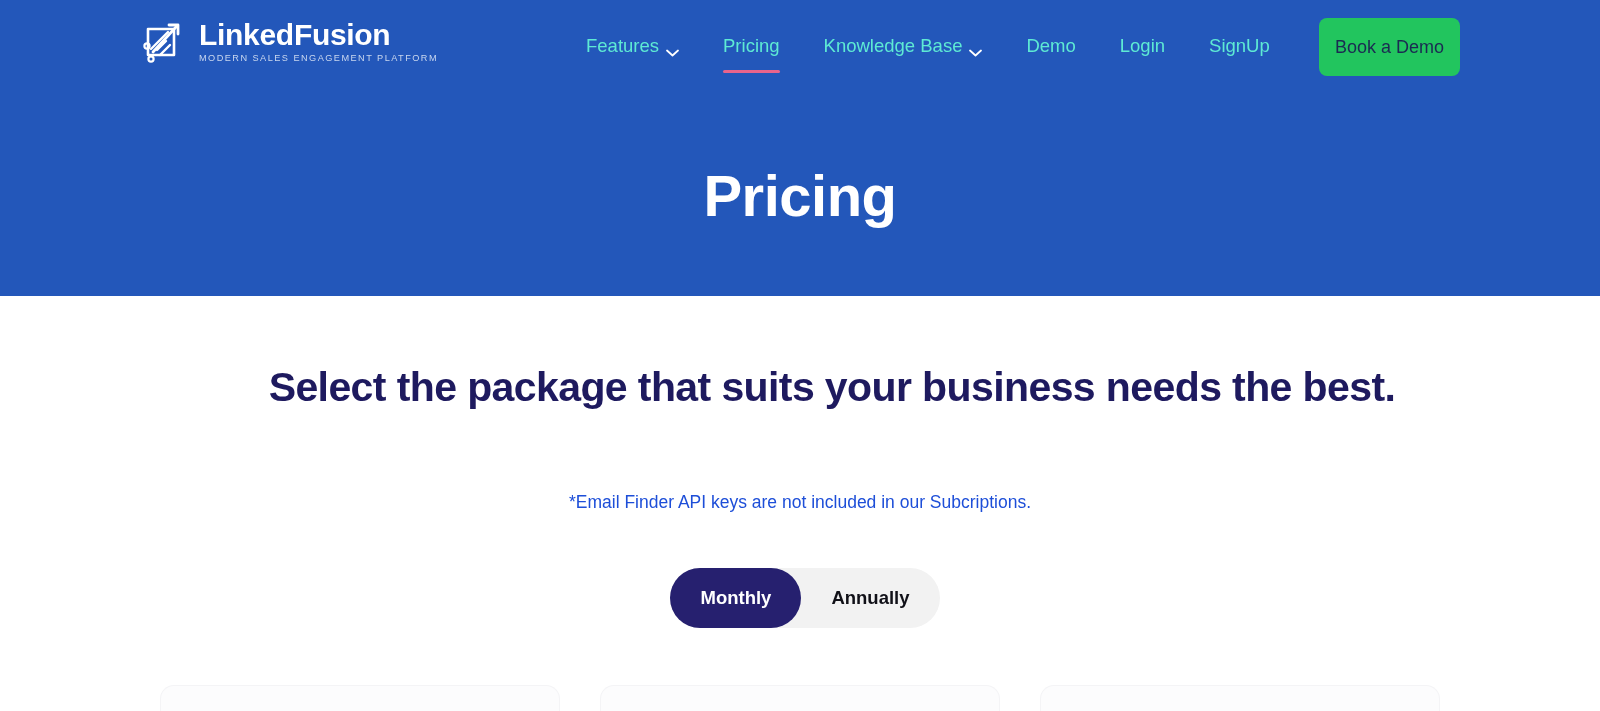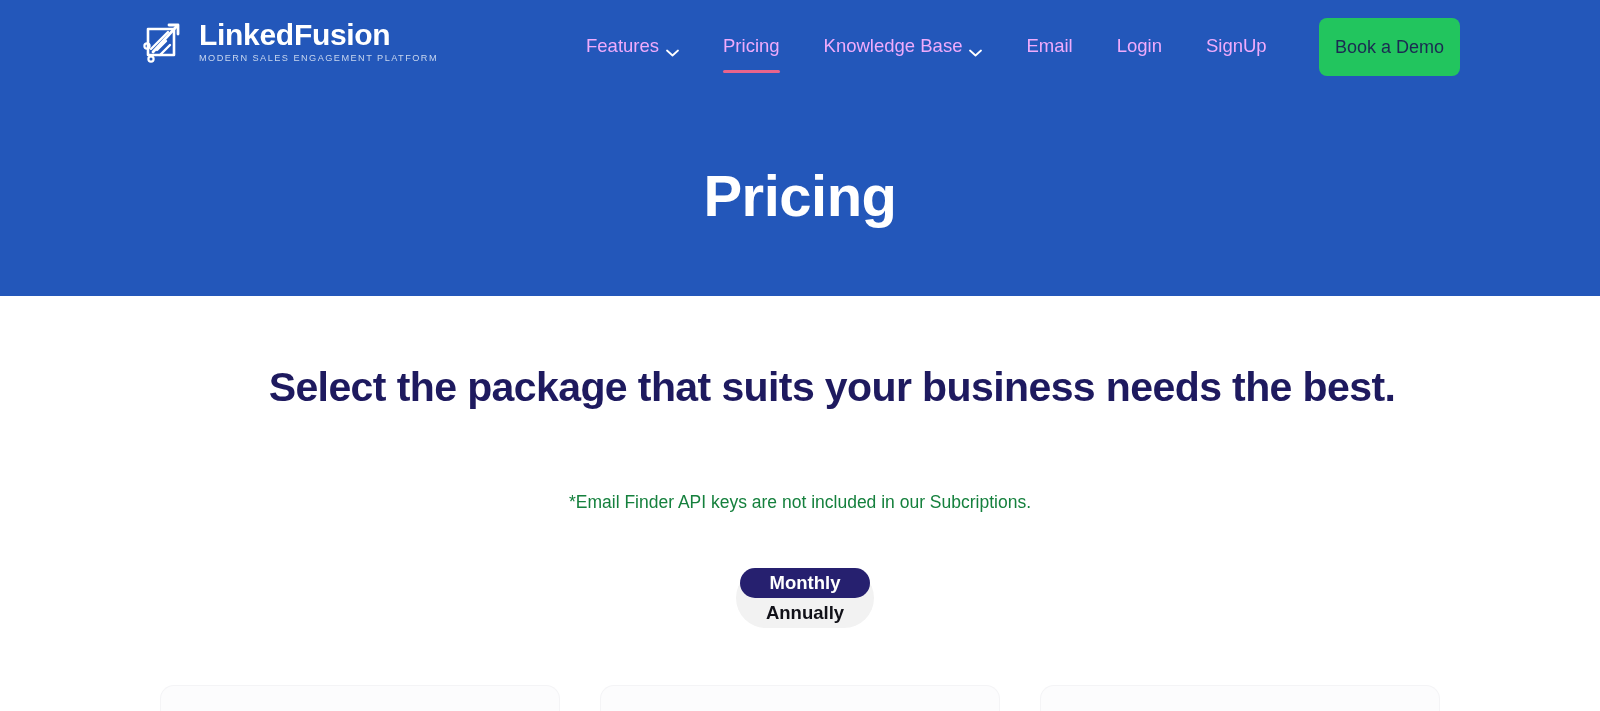--- a/index.html
+++ b/index.html
@@ -84,21 +84,21 @@
     display: flex;
     align-items: center;
     gap: 0;
   }
 
   .nav-item {
     position: relative;
     display: flex;
     align-items: center;
     gap: 7px;
-    color: #f0abfc;
+    color: #5eead4;
     font-size: 18.5px;
     line-height: 1;
     cursor: pointer;
     white-space: nowrap;
     padding: 10px 0;
     margin-right: 44px;
   }
   .nav-item:last-child { margin-right: 8px; }
 
   .nav-item .chev {
@@ -185,21 +185,21 @@
     letter-spacing: -0.1px;
     line-height: 1.2;
   }
 
   .note {
     position: absolute;
     top: 196px;
     left: 0;
     width: 1600px;
     text-align: center;
-    color: #15803d;
+    color: #1d4ed8;
     font-size: 17.5px;
     font-weight: normal;
     line-height: 1.2;
   }
 
   
   .toggle-wrap {
     position: absolute;
     top: 272px;
     left: 0;
@@ -210,21 +210,20 @@
 
   .toggle-track {
     position: relative;
     display: flex;
     align-items: center;
     background: #f2f2f2;
     border-radius: 40px;
     height: 60px;
     padding: 0;
     margin-left: 10px;
-    flex-direction: column;
   }
 
   .toggle-opt {
     position: relative;
     display: flex;
     align-items: center;
     justify-content: center;
     height: 60px;
     border: none;
     background: transparent;
@@ -313,21 +312,21 @@
         <div class="nav-item">
           <span>Knowledge Base</span>
           <span class="chev">
             <svg viewBox="0 0 13 8" width="13" height="8" xmlns="http://www.w3.org/2000/svg">
               <path d="M1 1.5 L6.5 6.5 L12 1.5" stroke="#ffffff" stroke-width="1.8" fill="none" stroke-linecap="round" stroke-linejoin="round"></path>
             </svg>
           </span>
         </div>
 
         <div class="nav-item">
-          <span>Email</span>
+          <span>Demo</span>
         </div>
 
         <div class="nav-item">
           <span>Login</span>
         </div>
 
         <div class="nav-item">
           <span>SignUp</span>
         </div>
 

